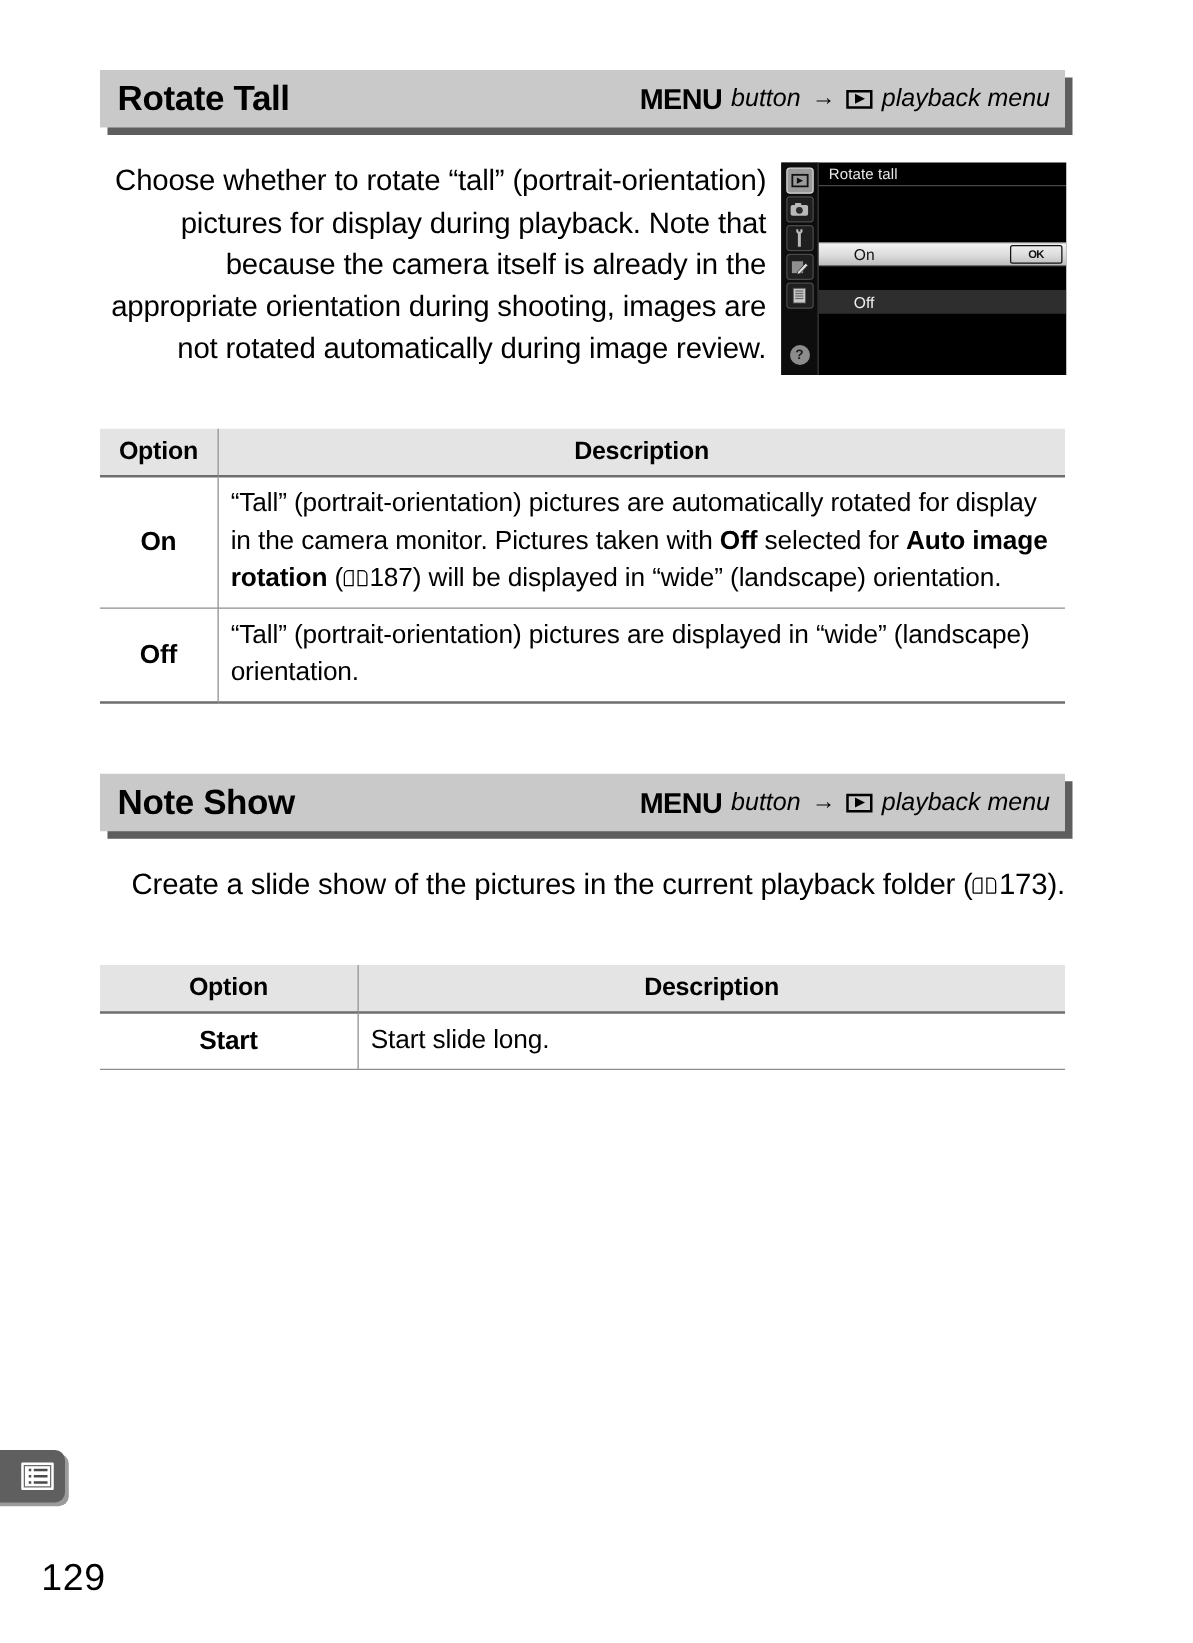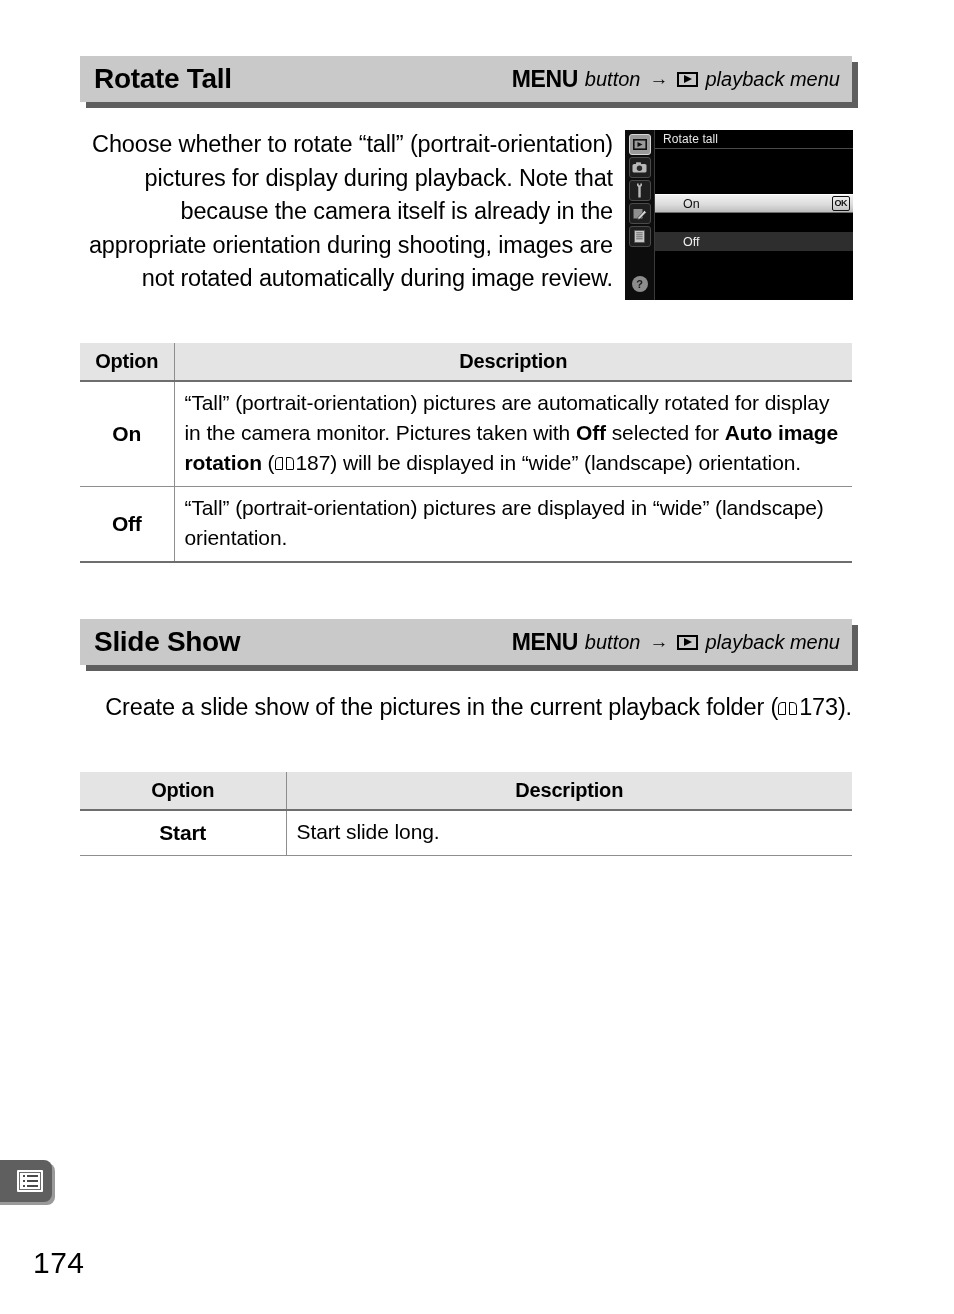--- a/index.html
+++ b/index.html
@@ -204,21 +204,21 @@
     background: #2e2e2e;
     color: #f0f0f0;
     padding-left: 28px;
   }
   .ok-badge {
     border: 1.5px solid #111;
     border-radius: 2px;
     font-size: 9px;
     font-weight: bold;
     line-height: 1;
-    padding: 2px 2px;
+    padding: 2px 14px;
     letter-spacing: -0.5px;
     background: transparent;
   }
 
   
   table.spec {
     position: absolute;
     border-collapse: collapse;
     font-size: 21px;
     table-layout: fixed;
@@ -403,21 +403,21 @@
       <td class="desc"><span>“Tall” (portrait-orientation) pictures are automatically rotated for display in the camera monitor.  Pictures taken with </span><b>Off</b><span> selected for </span><b>Auto image rotation</b><span> (</span><span class="book-icon"></span><span>187</span><span>) will be displayed in “wide” (landscape) orientation.</span></td>
     </tr>
     <tr class="last">
       <td class="opt">Off</td>
       <td class="desc">“Tall” (portrait-orientation) pictures are displayed in “wide” (landscape) orientation.</td>
     </tr>
   </tbody>
 </table>
 
 <div class="section-header" style="top:619px;">
-  <div class="section-title">Slide Show</div>
+  <div class="section-title">Note Show</div>
   <div class="section-path">
     <span class="menu-word">MENU</span>
     <span class="path-italic">button</span>
     <span class="arrow-glyph">→</span>
     <span class="playback-icon"></span>
     <span class="path-italic">playback menu</span>
   </div>
 </div>
 
 <div class="body-text" style="left:80px; top:691px; width:772px;"><span>Create a slide show of the pictures in the current playback folder (</span><span class="book-icon"></span><span>173</span><span>).</span></div>
@@ -452,13 +452,13 @@
           <span class="li-dot"></span>
           <span class="li-bar"></span>
         </div>
       <div class="li-line">
           <span class="li-dot"></span>
           <span class="li-bar"></span>
         </div>
     </div>
   </div>
 </div>
-<div class="page-number">174</div>
+<div class="page-number">129</div>
 
 </body></html>

